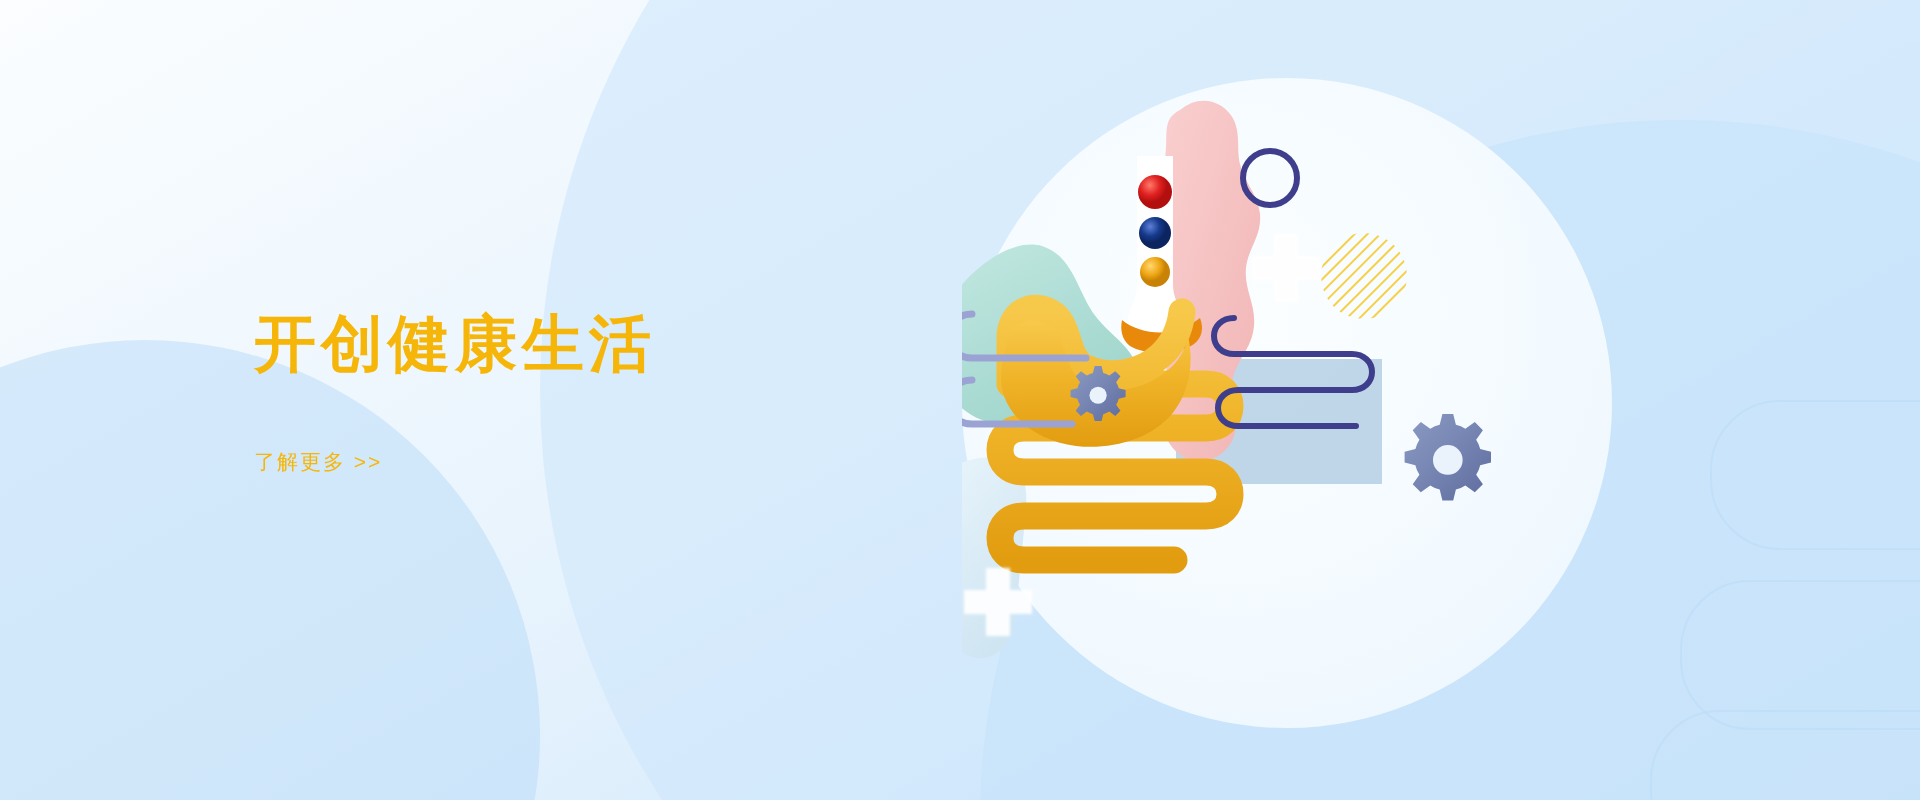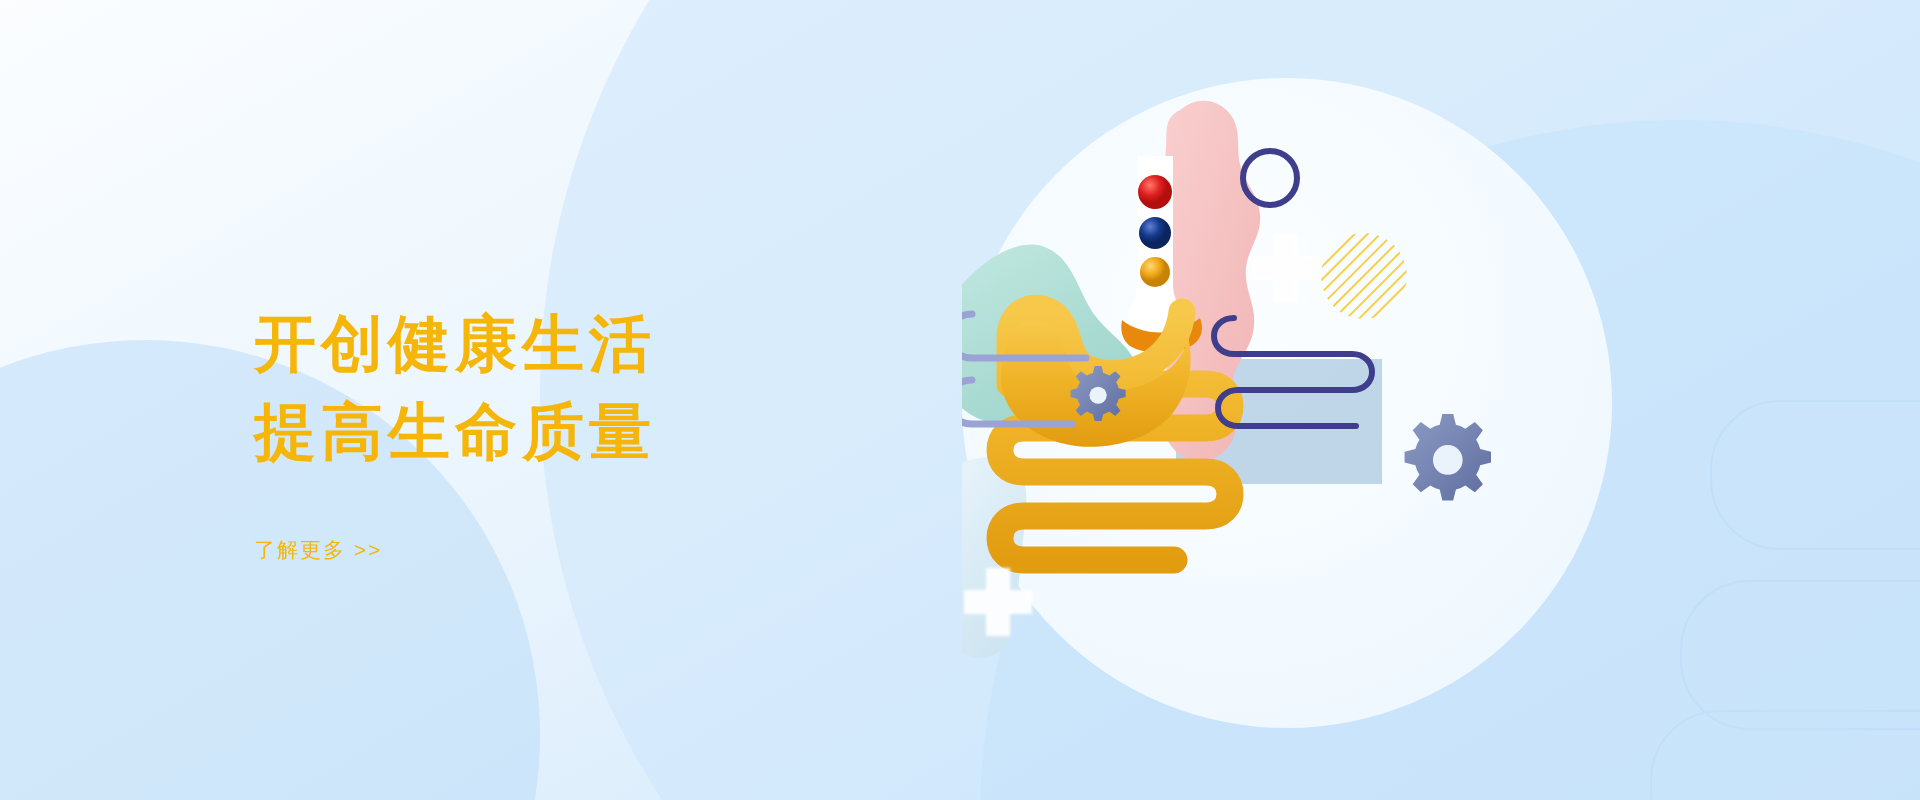--- a/index.html
+++ b/index.html
@@ -76,21 +76,20 @@
 
   <div class="bg-sweep"></div>
   <div class="bg-sweep2"></div>
   <div class="bg-corner-circle"></div>
   <div class="bg-rrect r1"></div>
   <div class="bg-rrect r2"></div>
   <div class="bg-rrect r3"></div>
 
   <div class="copy">
     <div class="headline">开创健康生活</div>
-    <div class="headline">提高生命质量</div>
     <a class="more-link" href="#">了解更多 &gt;&gt;</a>
   </div>
 
   <div class="art">
     <div class="art-disc"></div>
 
     <svg viewBox="0 0 650 650" xmlns="http://www.w3.org/2000/svg">
       <defs>
         <linearGradient id="gIntest" x1="0" y1="0" x2="0" y2="1">
           <stop offset="0%" stop-color="#f7c94b"></stop>

